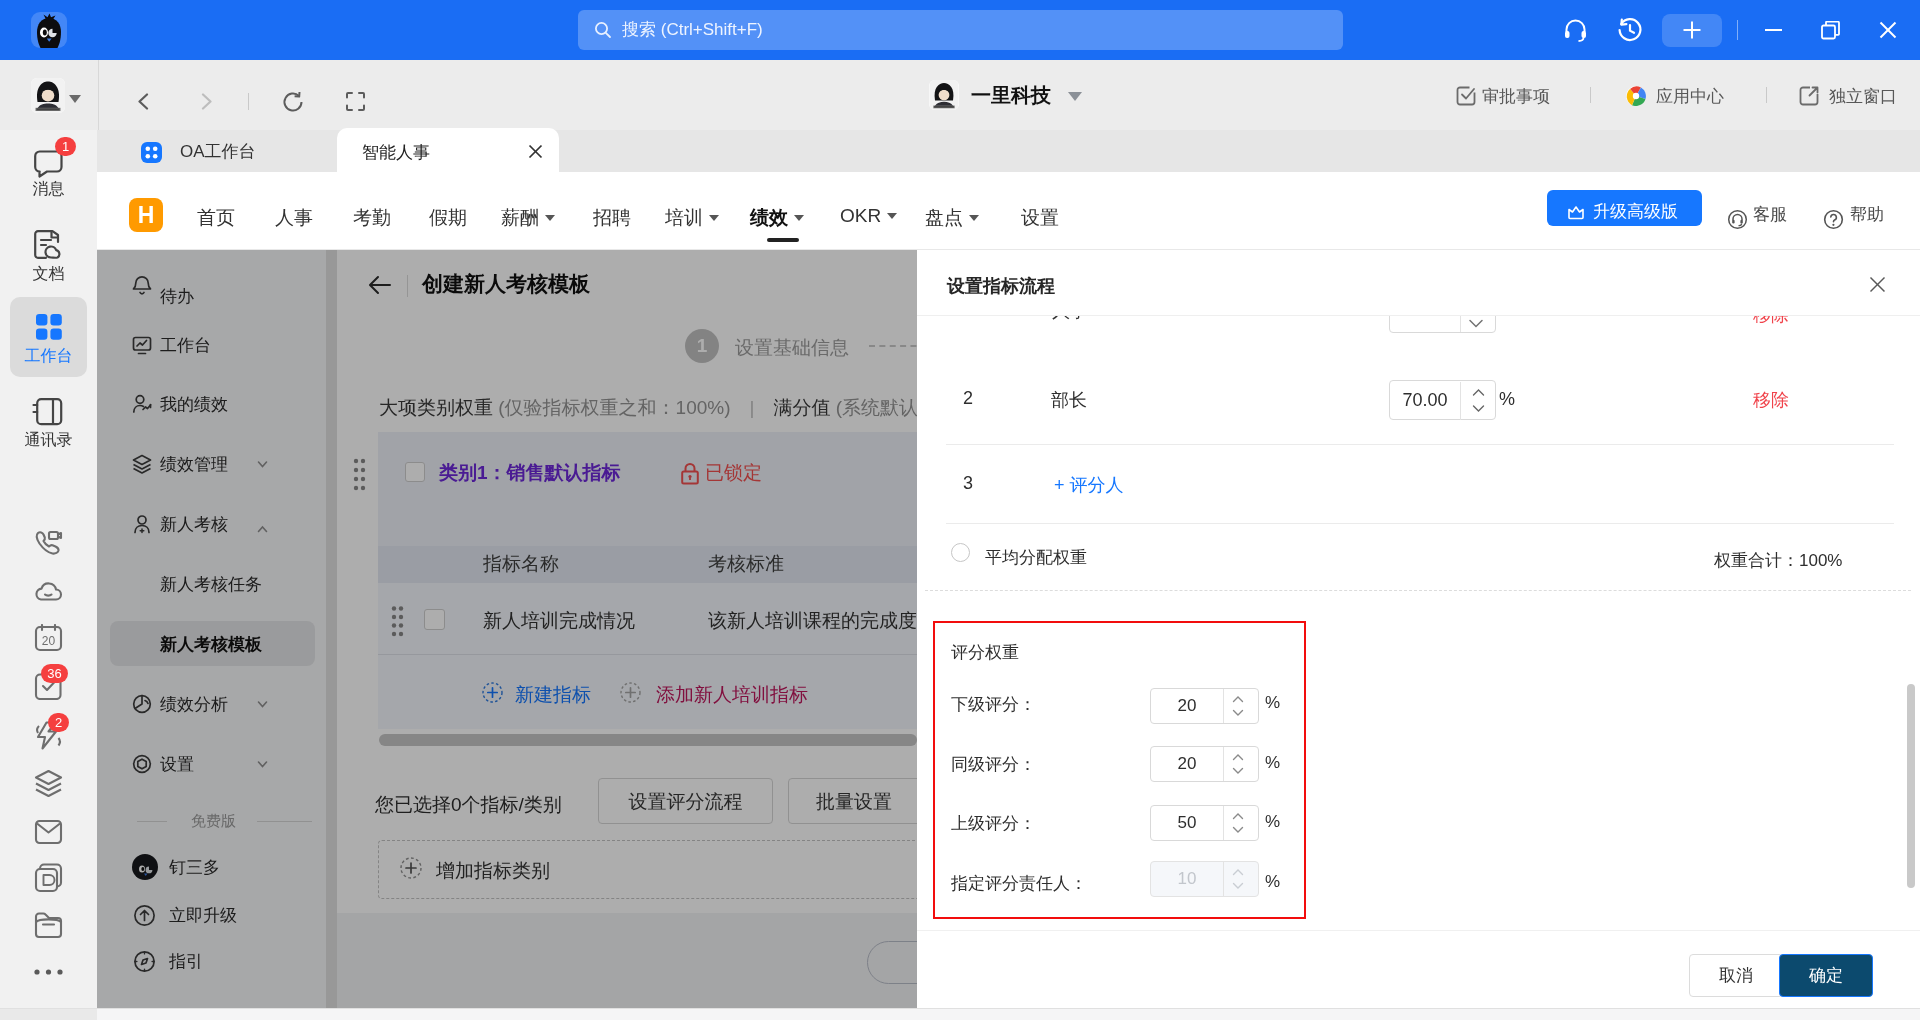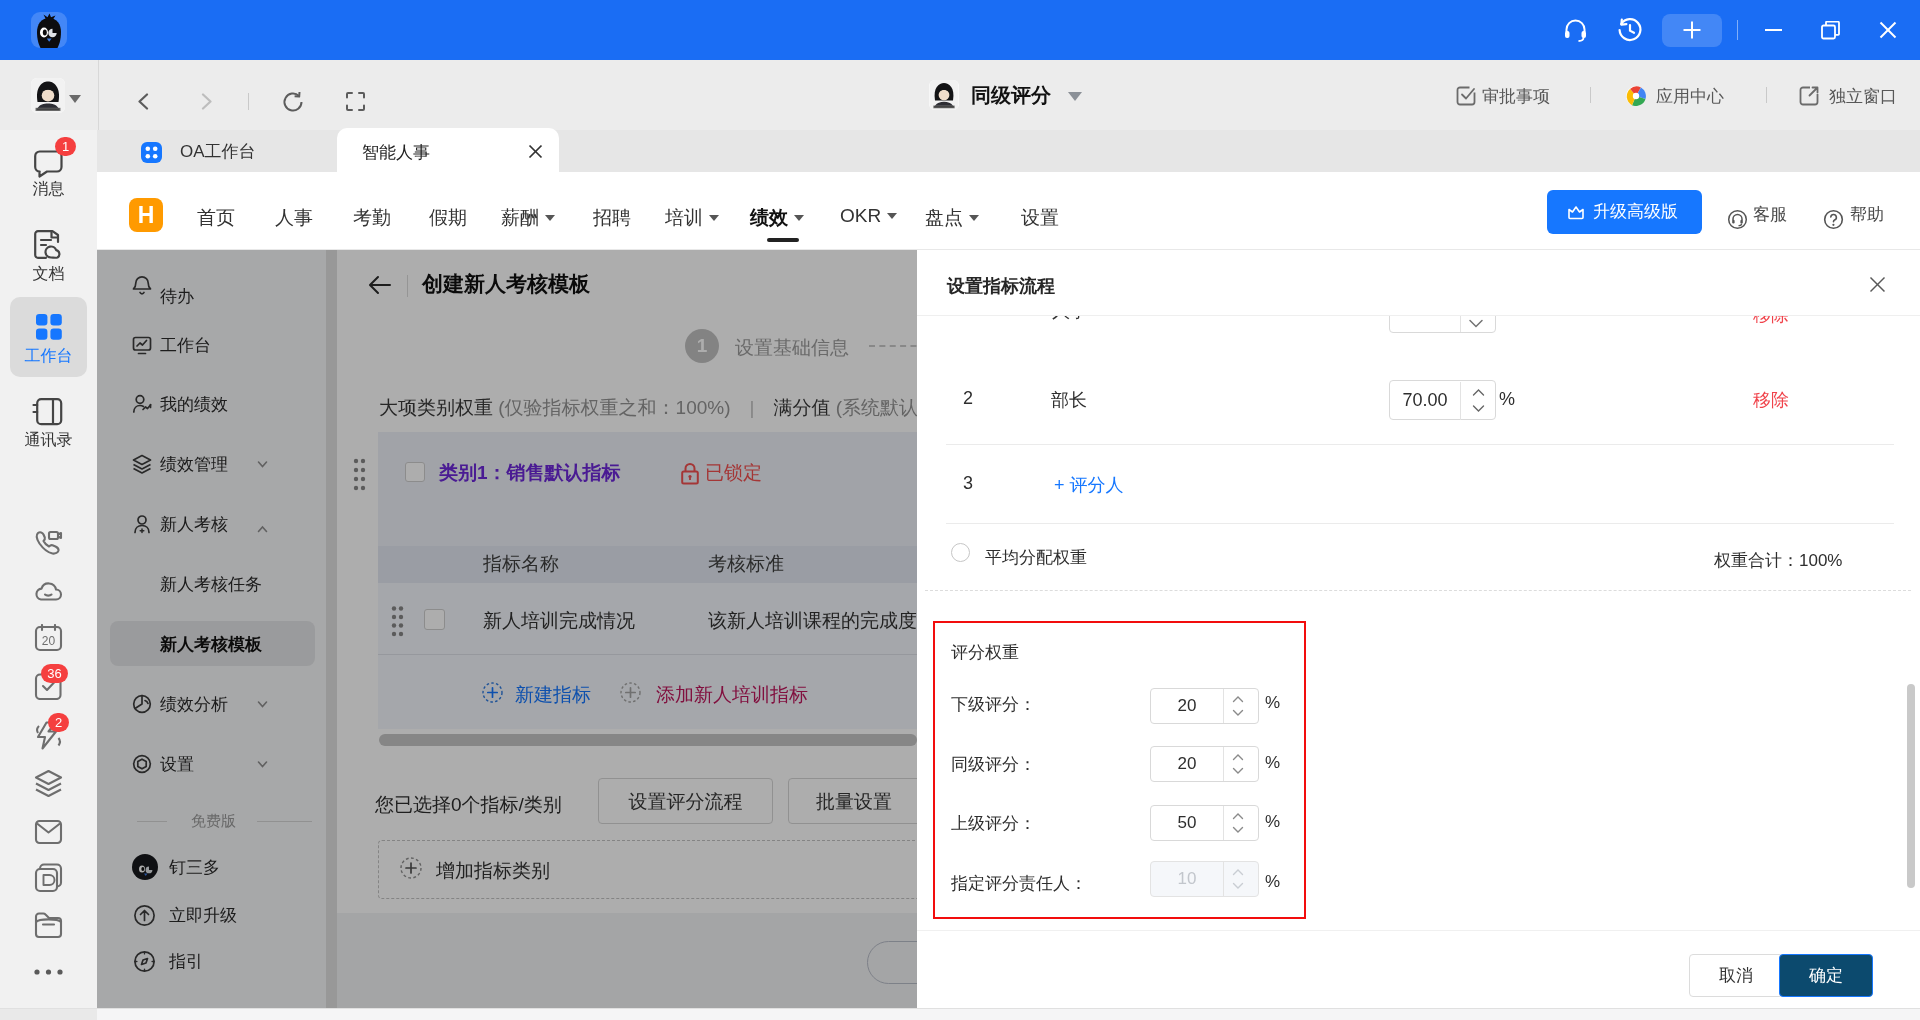--- a/index.html
+++ b/index.html
@@ -24,21 +24,21 @@
 .b2item{top:25px;font-size:17px;color:#585858;}
 
 #tabbar{left:0;top:130px;width:1920px;height:42px;background:#e6e6e6;z-index:28;}
 #activetab{left:337px;top:128px;width:222px;height:44px;background:#fff;border-radius:10px 10px 0 0;z-index:29;}
 
 #navbar{left:0;top:172px;width:1920px;height:78px;background:#fff;border-bottom:1px solid #e8e8e8;z-index:28;}
 #hlogo{left:129px;top:26px;width:34px;height:34px;border-radius:8px;background:#ff9a00;color:#fff;font-weight:bold;font-size:23px;text-align:center;line-height:34px;}
 .nav{top:33px;font-size:19px;color:#333;}
 .caret{display:inline-block;width:0;height:0;border-left:5px solid transparent;border-right:5px solid transparent;border-top:6px solid #555;margin-left:6px;vertical-align:3px;}
 #navline{left:767px;top:66px;width:32px;height:4px;background:#222;border-radius:2px;}
-#upbtn{left:1547px;top:18px;width:155px;height:44px;background:#1677ff;border-radius:6px;color:#fff;font-size:17px;line-height:44px;}
+#upbtn{left:1547px;top:18px;width:155px;height:36px;background:#1677ff;border-radius:6px;color:#fff;font-size:17px;line-height:44px;}
 .navr{top:31px;font-size:17px;color:#4a4a4a;}
 
 #rail{left:0;top:130px;width:97px;height:878px;background:#f1f1f1;z-index:29;}
 .ric{position:absolute;left:0;width:97px;text-align:center;}
 .rlab{position:absolute;width:97px;text-align:center;font-size:16px;color:#333;}
 .badge{position:absolute;background:#f53f3f;color:#fff;font-size:13px;border-radius:10px;text-align:center;line-height:19px;height:19px;z-index:2;}
 
 #side2{left:97px;top:250px;width:240px;height:758px;background:#f7f8fa;z-index:5;}
 .s2lab{position:absolute;left:63px;font-size:17px;color:#2b2b2b;}
 .chev{position:absolute;left:160px;width:11px;height:11px;}
@@ -75,20 +75,27 @@
   <div class="abs" id="applogo">
     <svg width="36" height="36" viewBox="0 0 36 36">
       <path d="M18 6 C10 6 6 12.5 6 20 C6 28 8 33 9.5 36 L26.5 36 C28 33 30 28 30 20 C30 12.5 26 6 18 6 Z" fill="#0c0c0e"></path>
       <path d="M15 7.5 L12.5 2.5 L16.5 5.2 L18.5 1.5 L20 5.2 L24.5 3.5 L22 7.5 Z" fill="#0c0c0e"></path>
       <ellipse cx="13" cy="20.5" rx="4" ry="5" fill="#fff"></ellipse>
       <ellipse cx="13.8" cy="20.5" rx="2" ry="2.9" fill="#0c0c0e"></ellipse>
       <path d="M21.5 16.8 a4.2 4.2 0 1 0 4.2 4.2 l-4.2 0 Z" fill="#dfe3e8"></path>
       <path d="M15.8 26.5 L20.6 26.5 L18.2 29.8 Z" fill="#3e7bdf"></path>
     </svg>
   </div>
+  <div class="abs" id="searchbox">
+    <svg class="abs" style="left:16px;top:11px" width="18" height="18" viewBox="0 0 18 18">
+        <circle cx="7.5" cy="7.5" r="5.6" fill="none" stroke="#e8f0ff" stroke-width="1.8"></circle>
+        <line x1="11.8" y1="11.8" x2="16" y2="16" stroke="#e8f0ff" stroke-width="1.8" stroke-linecap="round"></line>
+      </svg>
+    <span class="ph">搜索 (Ctrl+Shift+F)</span>
+  </div>
   <svg class="abs" style="left:1562px;top:17px" width="27" height="27" viewBox="0 0 27 27">
       <path d="M4.5 15 v-2.5 a9 9 0 0 1 18 0 V15" fill="none" stroke="#fff" stroke-width="2"></path>
       <rect x="3" y="14" width="4.5" height="7" rx="2" fill="#fff"></rect>
       <rect x="19.5" y="14" width="4.5" height="7" rx="2" fill="#fff"></rect>
       <path d="M21.5 20.5 c0 2.5 -2.5 3.5 -5 3.5" fill="none" stroke="#fff" stroke-width="1.8"></path>
     </svg>
   <svg class="abs" style="left:1617px;top:17px" width="26" height="26" viewBox="0 0 26 26">
       <path d="M4.2 7 A10.4 10.4 0 1 1 2.6 13" fill="none" stroke="#fff" stroke-width="2.2" stroke-linecap="round"></path>
       <path d="M4.8 2.5 L4.4 7.6 L9.4 7.2" fill="none" stroke="#fff" stroke-width="2.2" stroke-linecap="round" stroke-linejoin="round"></path>
       <path d="M13 8 V13.6 L17 15.8" fill="none" stroke="#fff" stroke-width="2.2" stroke-linecap="round"></path>
@@ -147,21 +154,21 @@
     <svg width="30" height="30" viewBox="0 0 34 35">
         <rect width="34" height="35" fill="#f2f2f2"></rect>
         <path d="M6.5 24 C4 9 11 3.5 17 3.5 C23 3.5 30 9 27.5 24 Z" fill="#141416"></path>
         <ellipse cx="17" cy="17.5" rx="6.3" ry="6" fill="#f0ddca"></ellipse>
         <path d="M10.5 14 C12 11 22 11 23.5 14 L23.5 10 L10.5 10 Z" fill="#141416"></path>
         <path d="M7 29.5 c3-5.5 17-5.5 20 0 l0 2 -20 0 Z" fill="#2e2e34"></path>
         <rect x="4.5" y="29.8" width="25" height="3.2" fill="#777"></rect>
         <rect x="5.5" y="30.3" width="23" height="2" fill="#444"></rect>
       </svg>
   </div>
-  <div class="abs" id="company">同级评分</div>
+  <div class="abs" id="company">一里科技</div>
   <div class="abs" id="compcaret"></div>
   <svg class="abs" style="left:1456px;top:26px" width="20" height="20" viewBox="0 0 20 20" fill="none" stroke="#6b6b6b" stroke-width="1.8">
       <path d="M18.5 6.5 V16 a2.5 2.5 0 0 1 -2.5 2.5 H4 A2.5 2.5 0 0 1 1.5 16 V4 A2.5 2.5 0 0 1 4 1.5 H13.5"></path>
       <path d="M6 8.5 L10 12.5 L18 3" stroke-linecap="round" stroke-linejoin="round"></path>
     </svg>
   <div class="abs b2item" style="left:1482px;">审批事项</div>
   <div class="abs navsep" style="left:1590px;top:27px;height:16px"></div>
   <svg class="abs" style="left:1626px;top:26px" width="20" height="20" viewBox="0 0 20 20">
       <circle cx="10" cy="10" r="10" fill="#fff"></circle>
       <path d="M10 10 L4 3 A10 10 0 0 1 15 1.5 Z" fill="#ea4335"></path>

